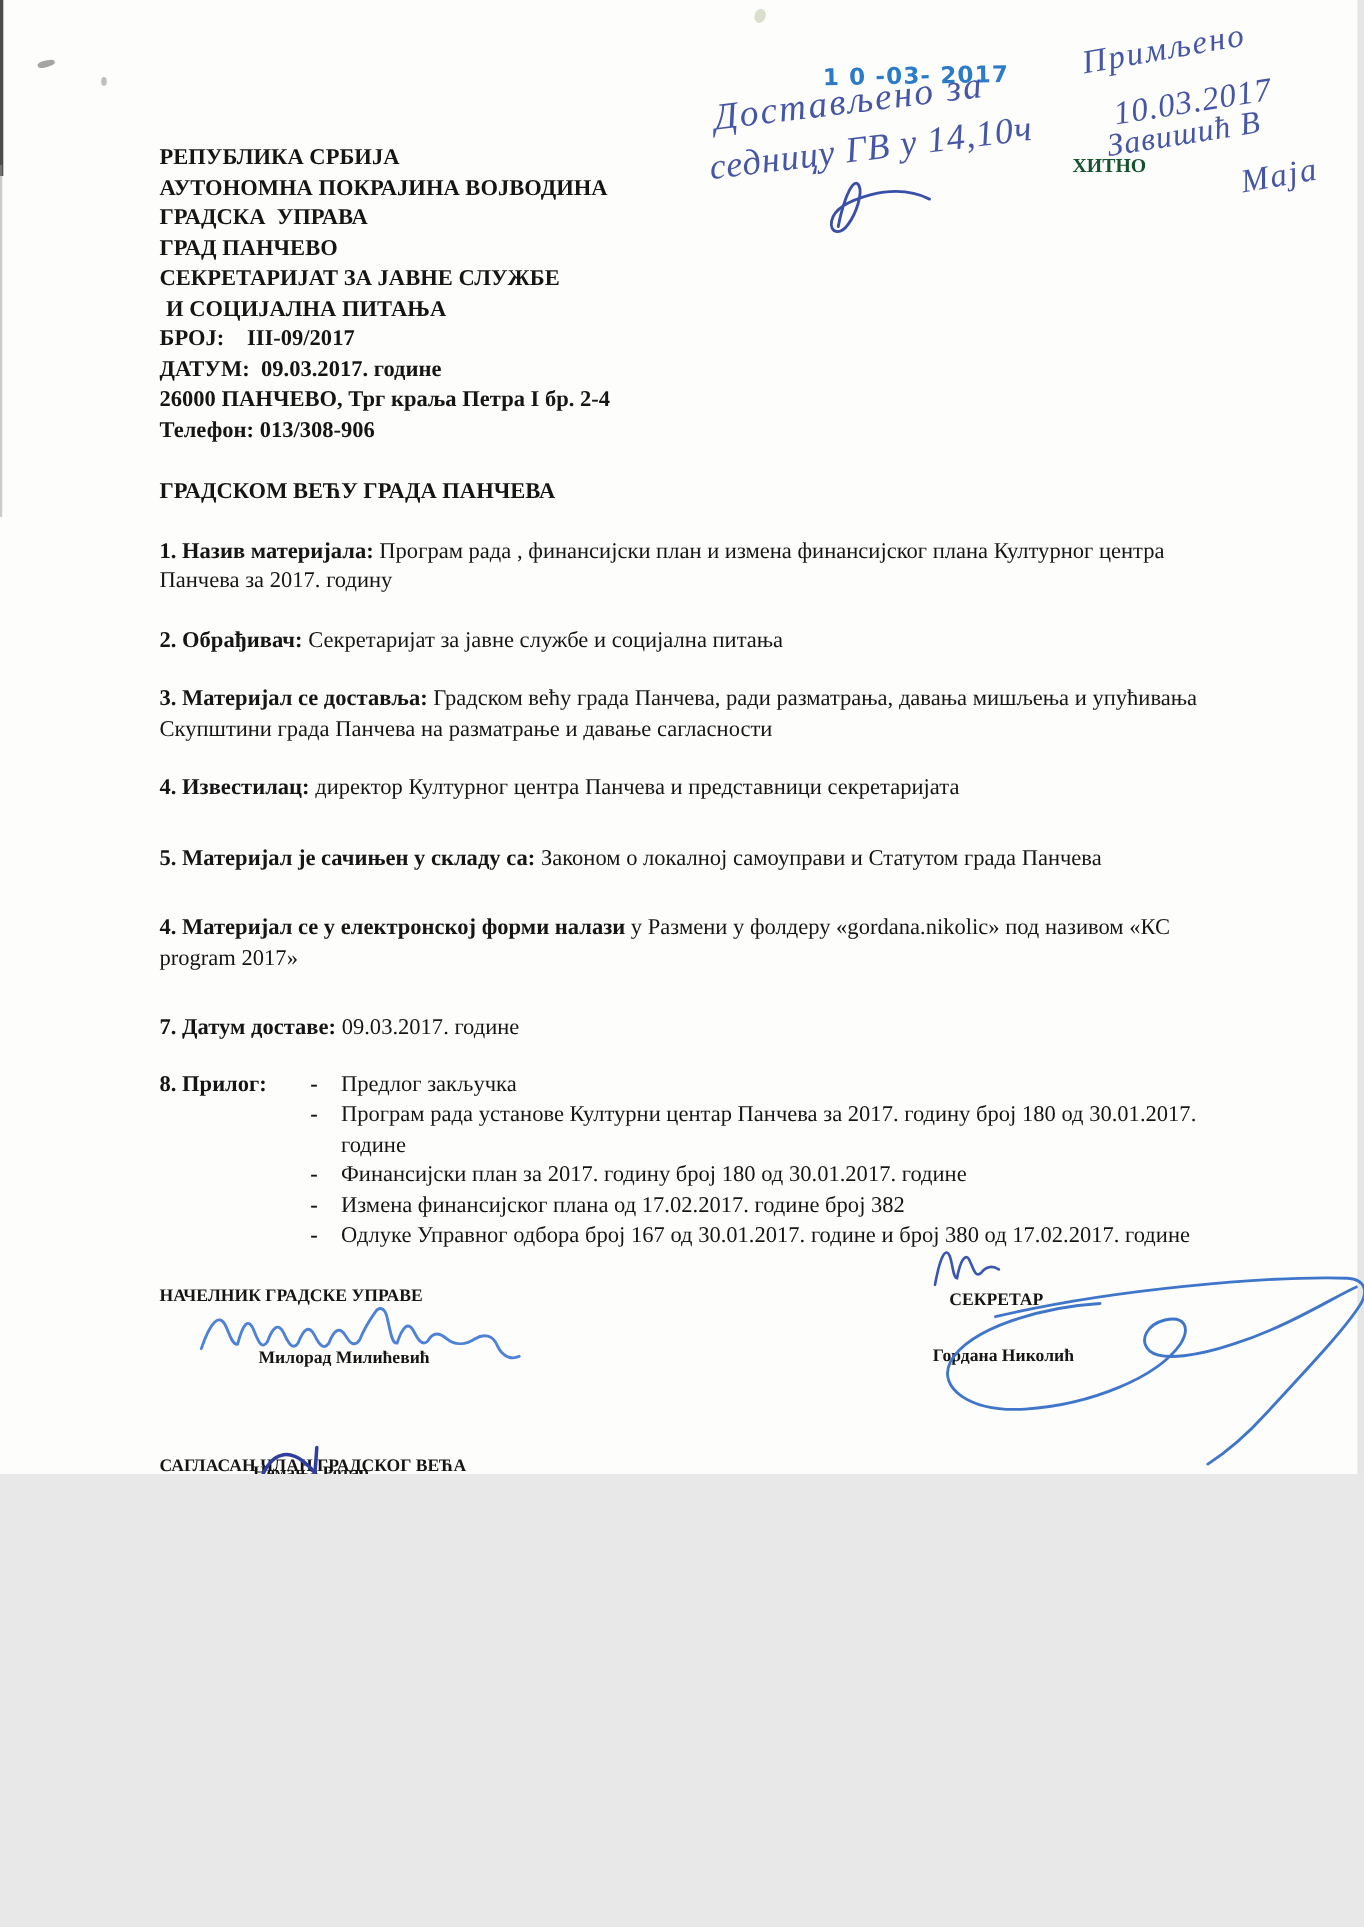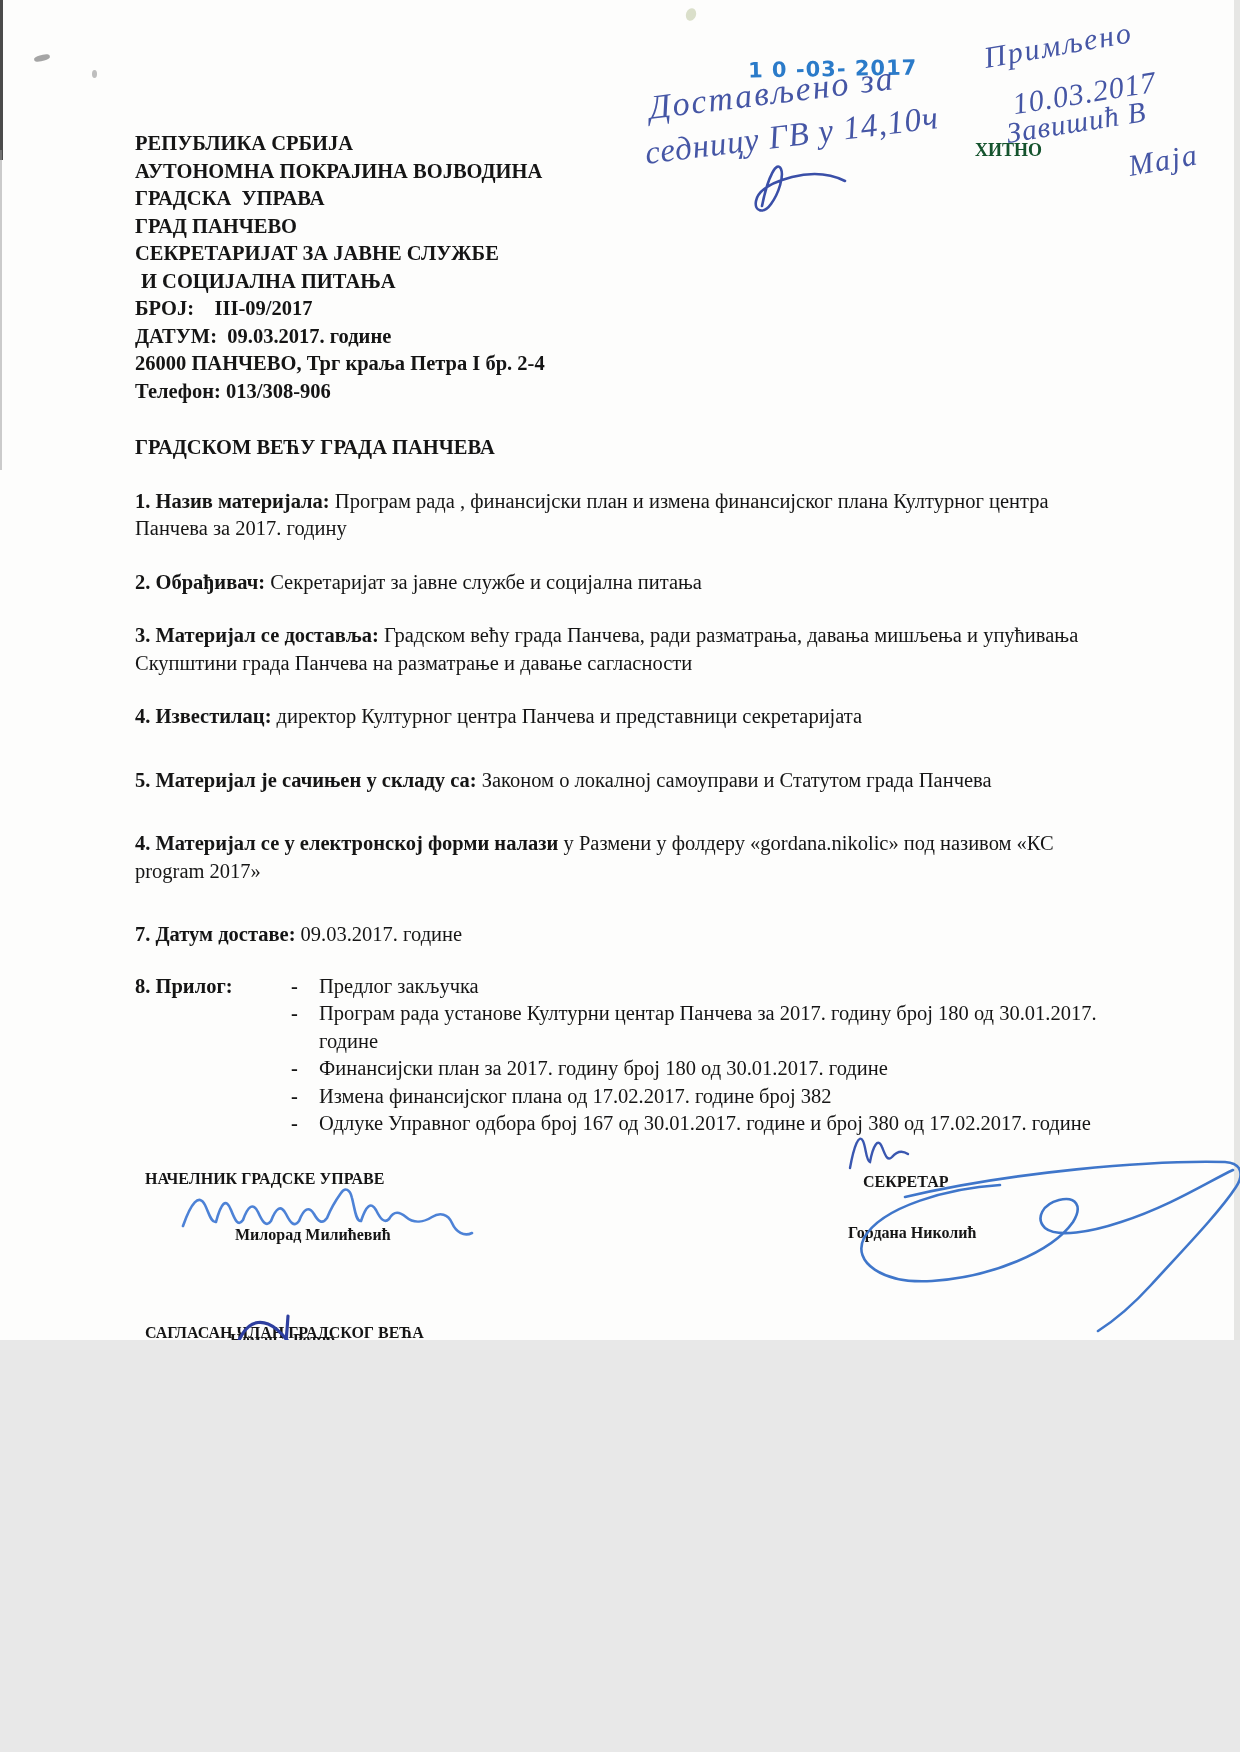--- a/index.html
+++ b/index.html
@@ -14,30 +14,30 @@
   .edge-right{right:0;top:0;width:6px;height:1752px;background:#dcdcda;opacity:.7;}
   .edge-bottom-a{left:0;top:1744px;width:340px;height:8px;background:linear-gradient(90deg,#9a9a9a,#c9c9c9 70%,transparent);opacity:.55;}
   .edge-bottom-b{left:560px;top:1747px;width:200px;height:5px;background:#b5b5b5;opacity:.5;}
   .speck{position:absolute;border-radius:50%;pointer-events:none;}
   .speck-a{left:34px;top:55px;width:16px;height:6px;background:#6a6a6a;opacity:.6;transform:rotate(-14deg);border-radius:40%;}
   .speck-b{left:92px;top:70px;width:5px;height:8px;background:#8a8a8a;opacity:.55;}
   .speck-c{left:686px;top:8px;width:10px;height:13px;background:#8a9a55;opacity:.3;transform:rotate(20deg);}
 
   
   .content{
-    position:absolute;left:135px;top:130px;width:985px;
+    position:absolute;left:145px;top:130px;width:985px;
     font-size:20.5px;line-height:27.5px;
   }
   .hdr{font-weight:bold;white-space:pre;}
   .hdr-indent{padding-left:6px;}
   .recipient{font-weight:bold;margin-top:29px;}
   p.item{margin:26px 0 0 0;}
   p.item.tight{margin-top:36px;}
   .lbl{font-weight:bold;}
-  .attach{display:flex;margin-top:24px;gap:19px;}
+  .attach{display:flex;margin-top:24px;}
   .attach-label{flex:0 0 135px;font-weight:bold;}
   .attach ul{flex:1;margin:0;padding:0;list-style:none;}
   .attach li{position:relative;padding-left:30px;}
   .attach li::before{content:"-";position:absolute;left:2px;top:0;font-weight:bold;}
 
   
   .sigcap{position:absolute;font-size:16px;white-space:nowrap;}
   .sig-title{font-weight:bold;}
   .cap-chief-title{left:145px;top:1170px;}
   .cap-secretary-title{left:863px;top:1173px;}

